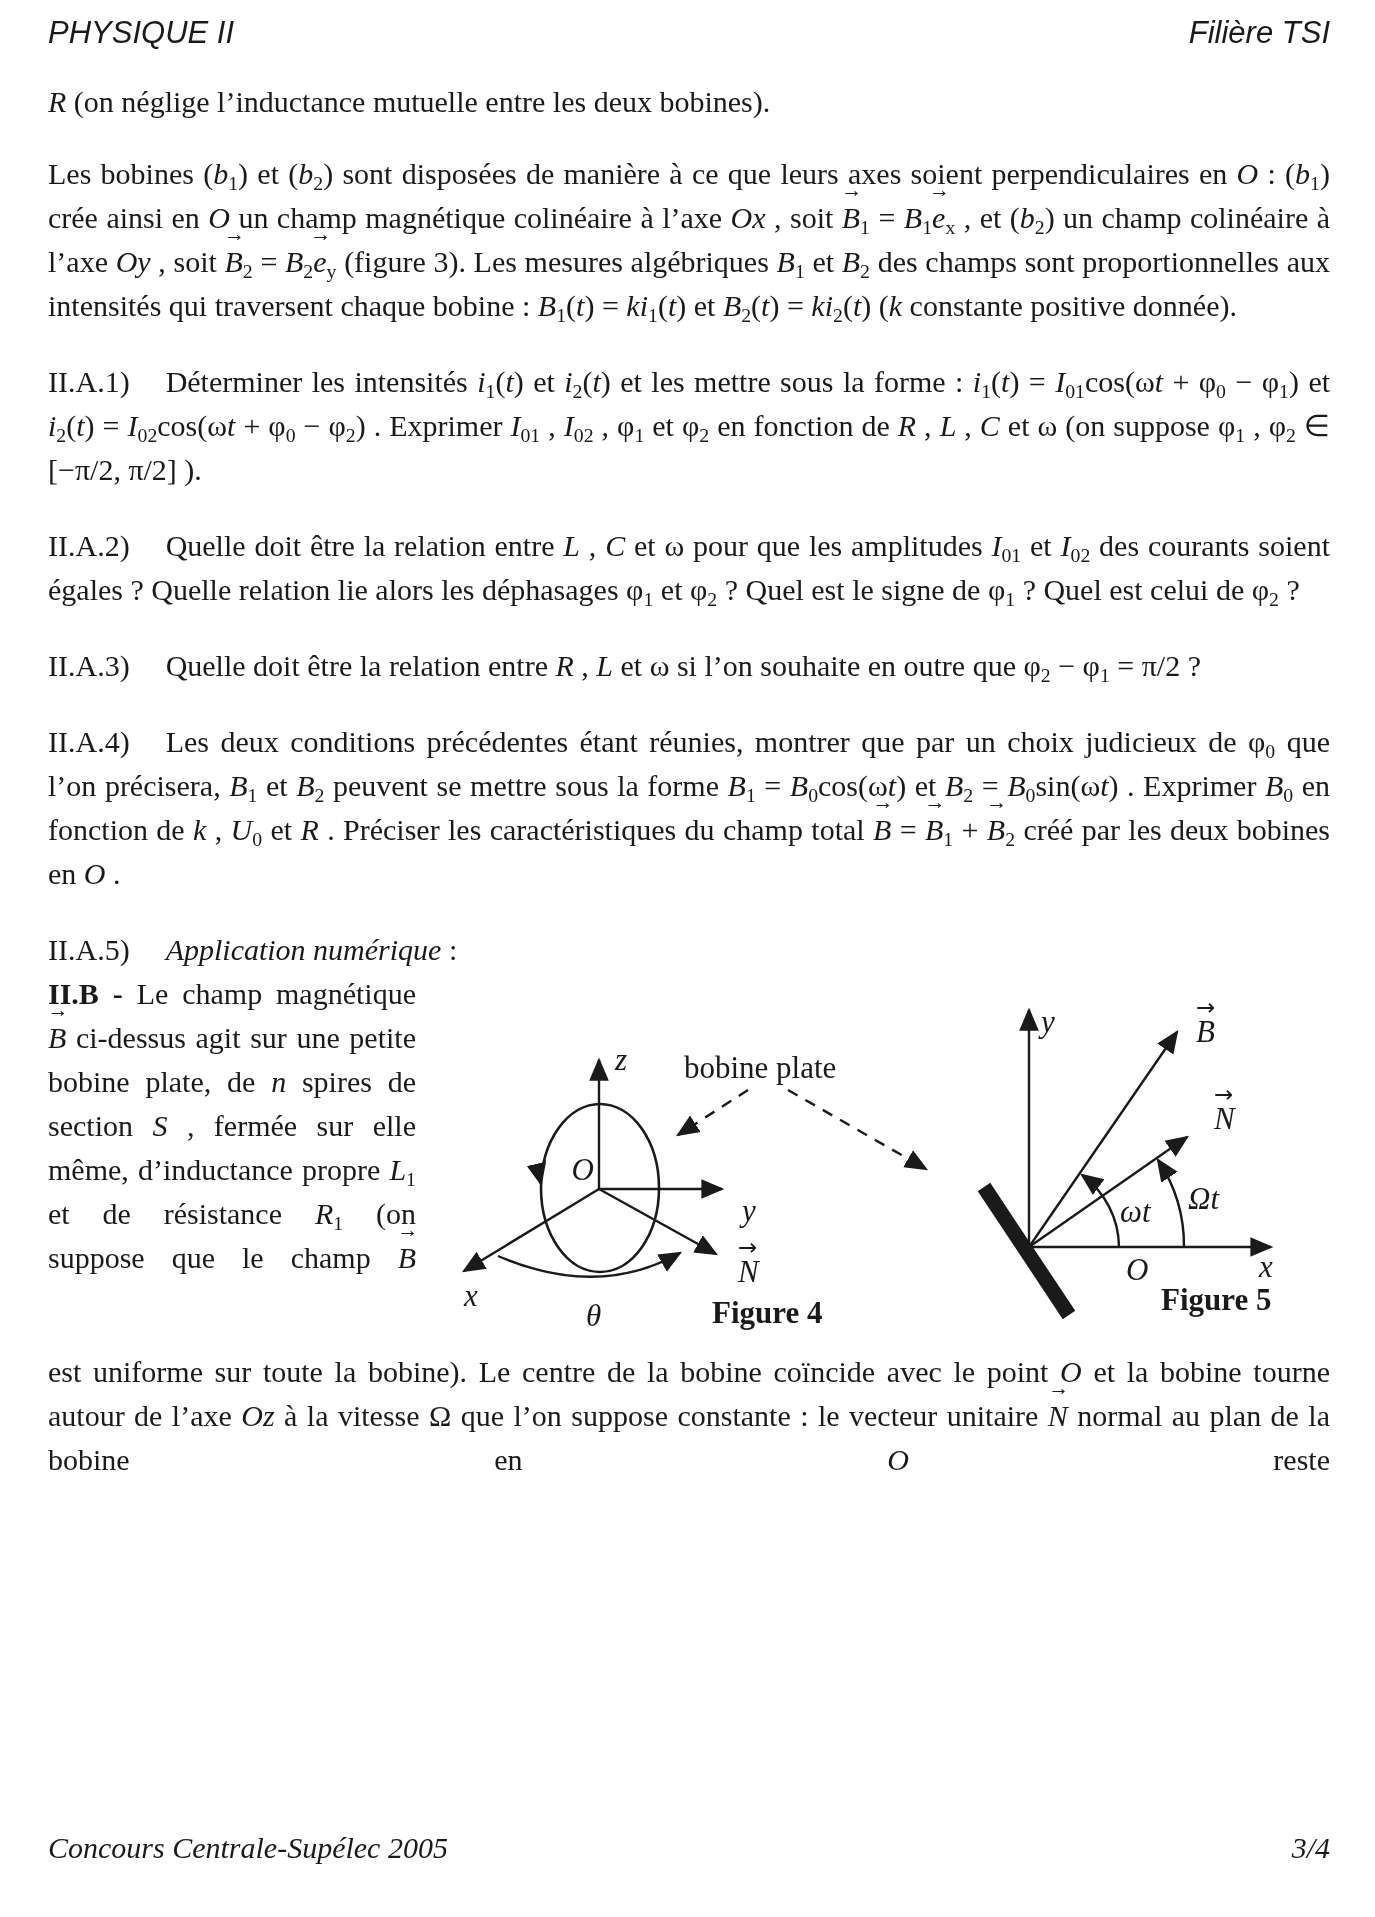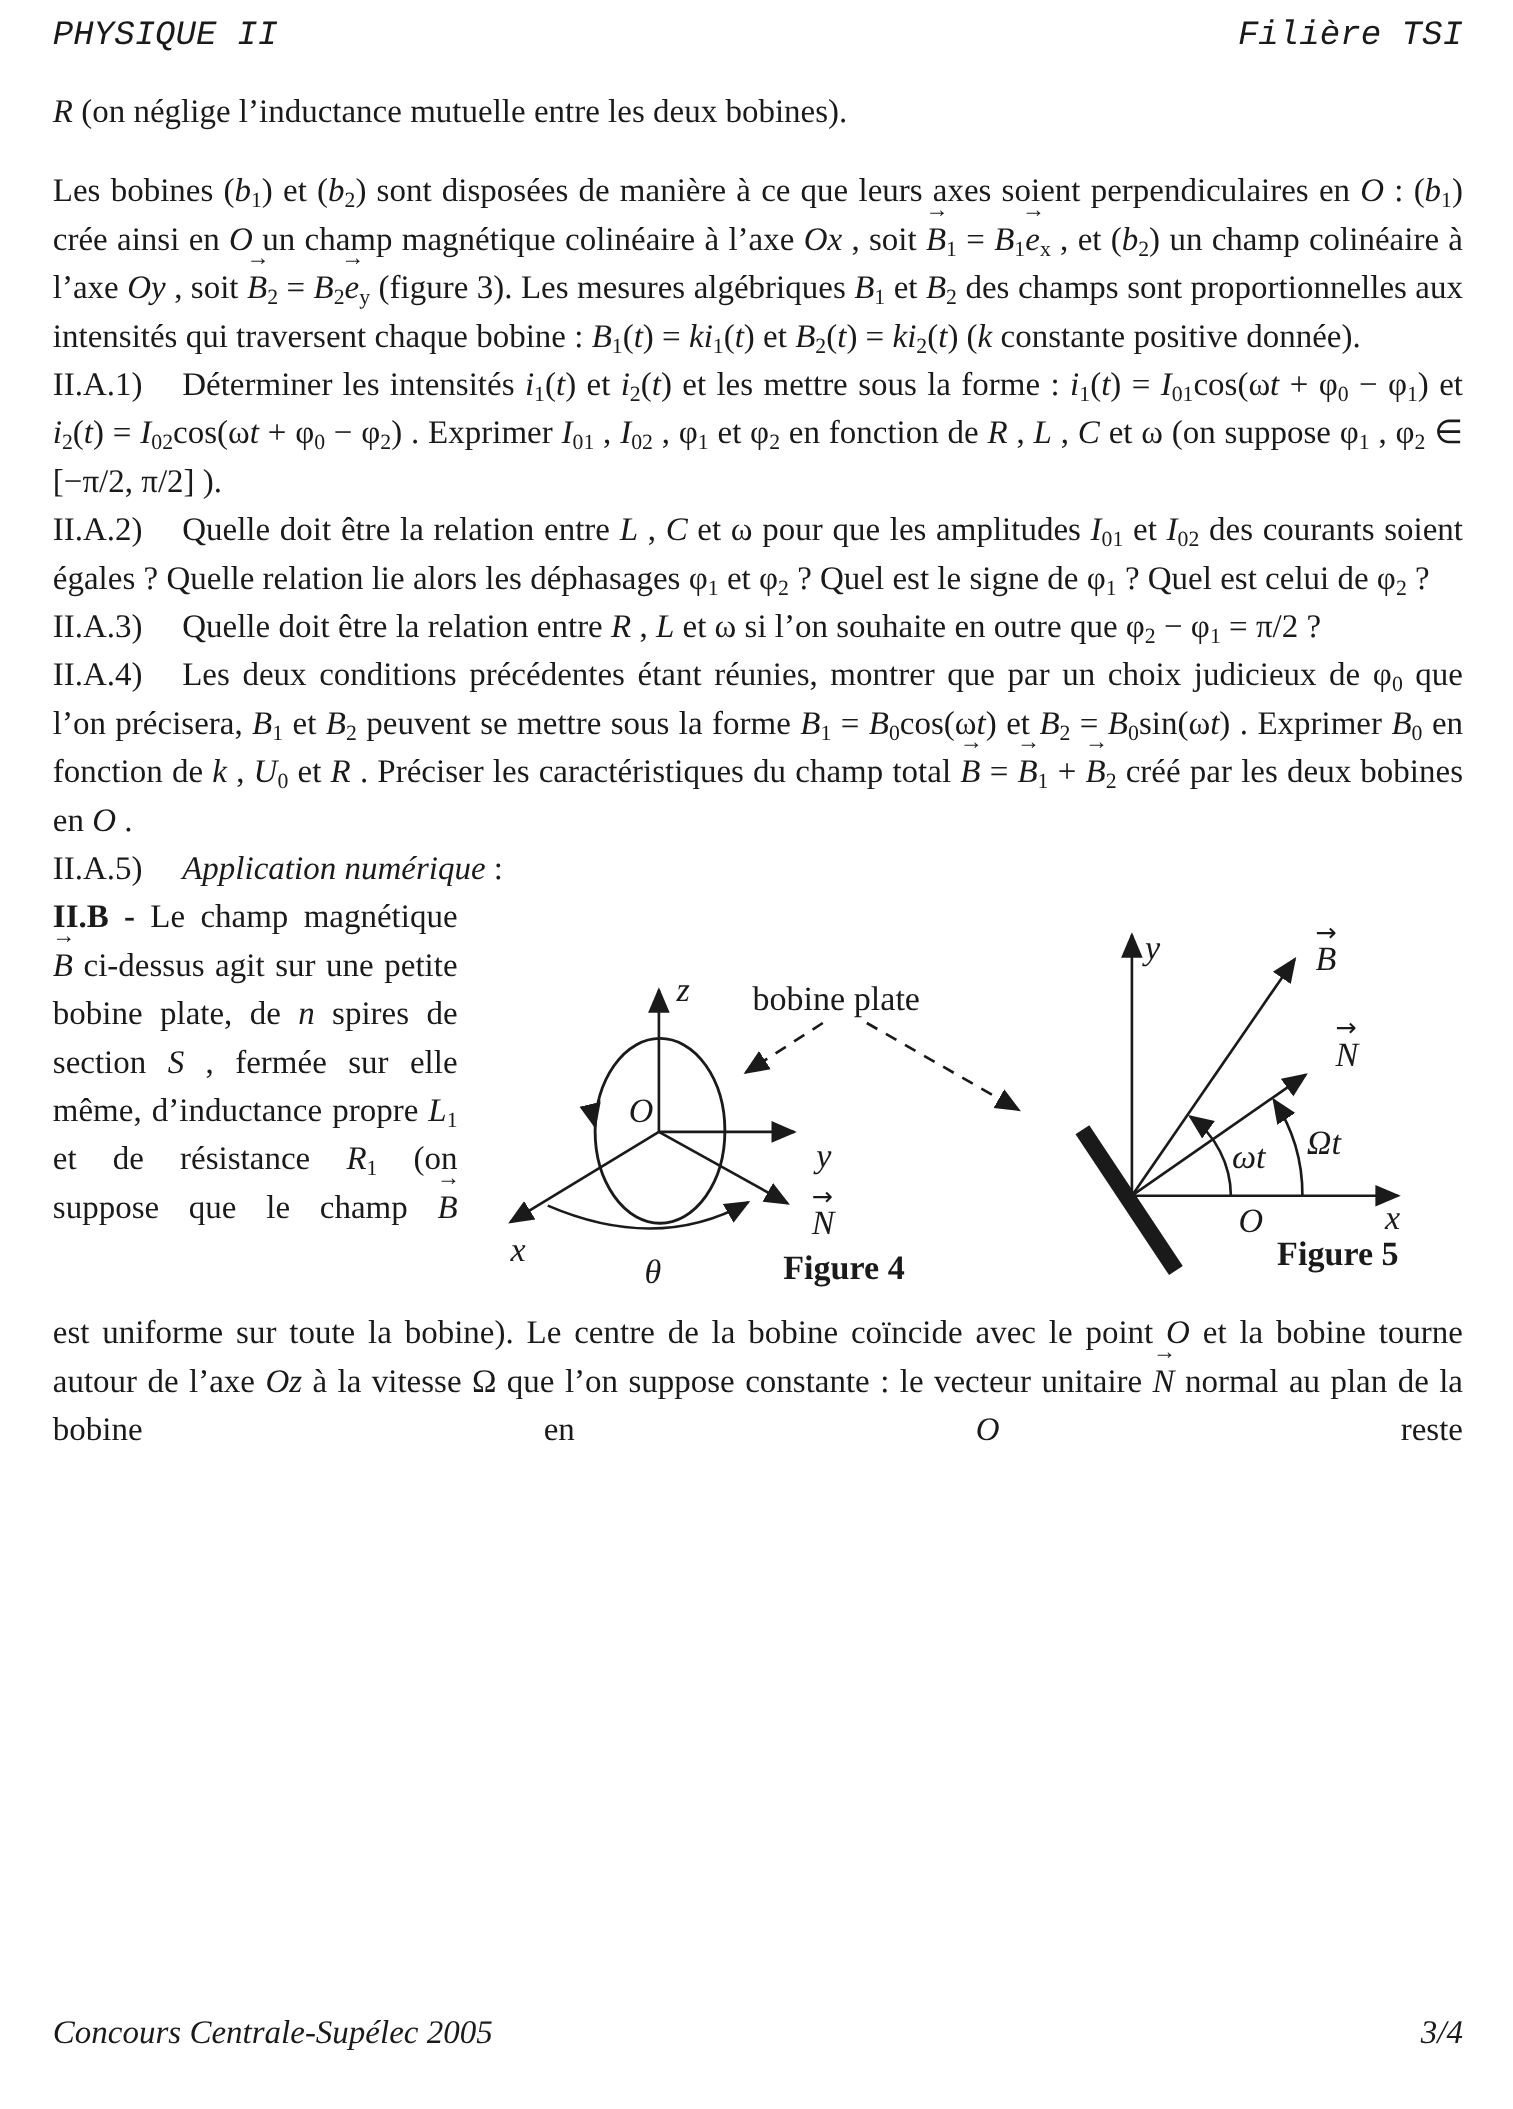--- a/index.html
+++ b/index.html
@@ -1,25 +1,25 @@
 <!DOCTYPE html>
 <html><head>
 <meta charset="utf-8">
 <style>
   *{box-sizing:border-box}
   html,body{margin:0;padding:0;background:#ffffff}
   .page{position:relative;width:1375px;height:1917px;background:#ffffff;color:#1a1a1a;
         padding:14px 45px 0 48px;font-family:"Liberation Serif",serif;font-size:30px;
         line-height:44px;overflow:hidden}
-  .hdr{display:flex;justify-content:space-between;font-family:Liberation Mono, monospace;
+  .hdr{display:flex;justify-content:space-between;font-family:Liberation Sans, sans-serif;
        font-style:italic;font-size:31px;line-height:38px}
   .body{margin-top:24px}
   p{margin:0;text-align:justify}
   .para{margin-top:28px}
-  .q{margin-top:0}
+  .q{margin-top:32px}
   .qid{margin-right:36px}
   sub,sup{font-size:0.66em;line-height:0}
   sub{vertical-align:-0.28em}
   sup{vertical-align:0.6em}
   i{font-style:italic}
   .vec{position:relative;font-style:italic;display:inline-block}
   .vec::after{content:"\2192";position:absolute;left:50%;transform:translateX(-46%);
               top:-0.74em;font-size:0.7em;font-style:normal;line-height:1}
   .iib{display:flex;}
   .iibcol{width:368px;flex:none;text-align:justify;text-align-last:justify}

